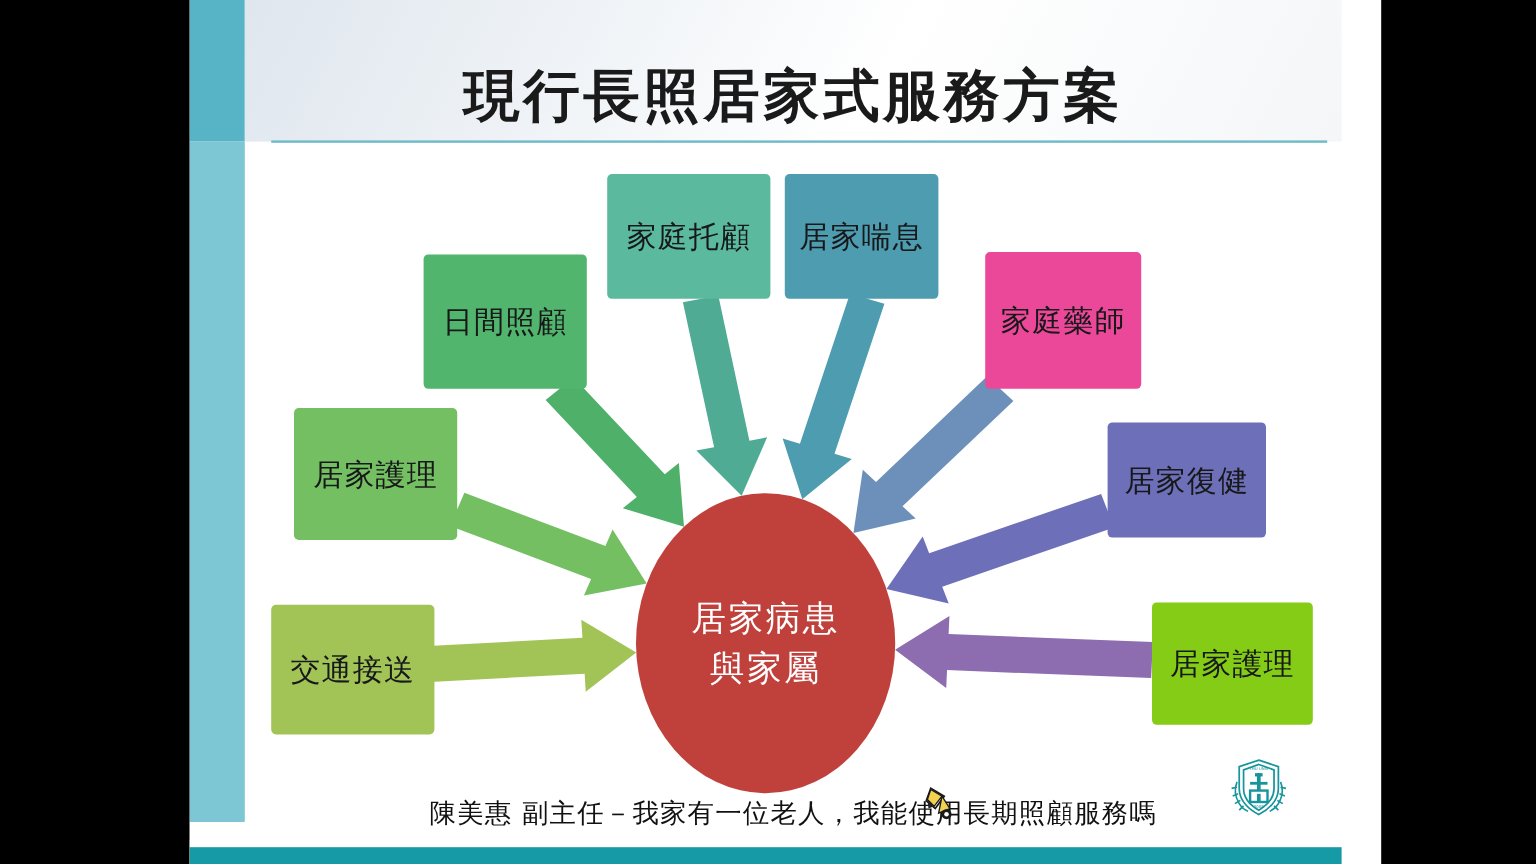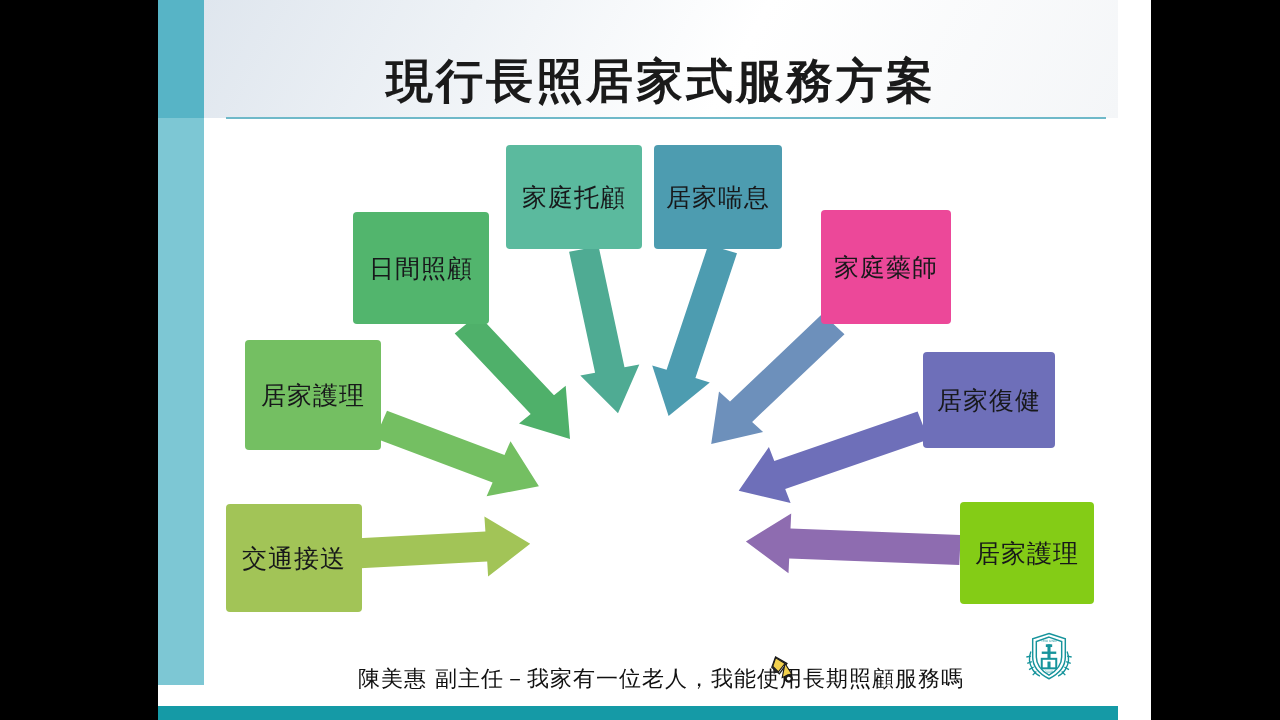--- a/index.html
+++ b/index.html
@@ -122,20 +122,24 @@
           <div class="node n-jujiaser" style="left: 87px; top: 340px; width: 136px; height: 110px; background: rgb(116, 191, 98);">
             <span>居家護理</span>
           </div>
           <div class="node n-jiaotong" style="left: 56px; top: 504px; width: 136px; height: 108px; background: rgb(162, 196, 87); margin-left: 12px;">
             <span>交通接送</span>
           </div>
           <div class="node n-hushi" style="left: 802px; top: 502px; width: 134px; height: 102px; background: #84cc16;">
             <span>居家護理</span>
           </div>
         </div>
+      <div class="center-node" id="center-node" style="left: 372px; top: 411px; width: 216px; height: 250px; background: rgb(192, 65, 59);">
+        <span>居家病患</span>
+        <span>與家屬</span>
+      </div>
     </div>
 
     <div class="caption">陳美惠 副主任－我家有一位老人，我能使用長期照顧服務嗎</div>
 
     <svg class="crest" viewBox="0 0 64 64">
       <g fill="none" stroke="#17949c" stroke-width="1.6">
         <path d="M32 6 L50 12 v20 c0 12 -10 20 -18 24 C24 52 14 44 14 32 V12 Z"></path>
         <path d="M32 10 L46 15 v17 c0 10 -8 16.5 -14 20 -6 -3.5 -14 -10 -14 -20 V15 Z"></path>
       </g>
       <g fill="#17949c">

